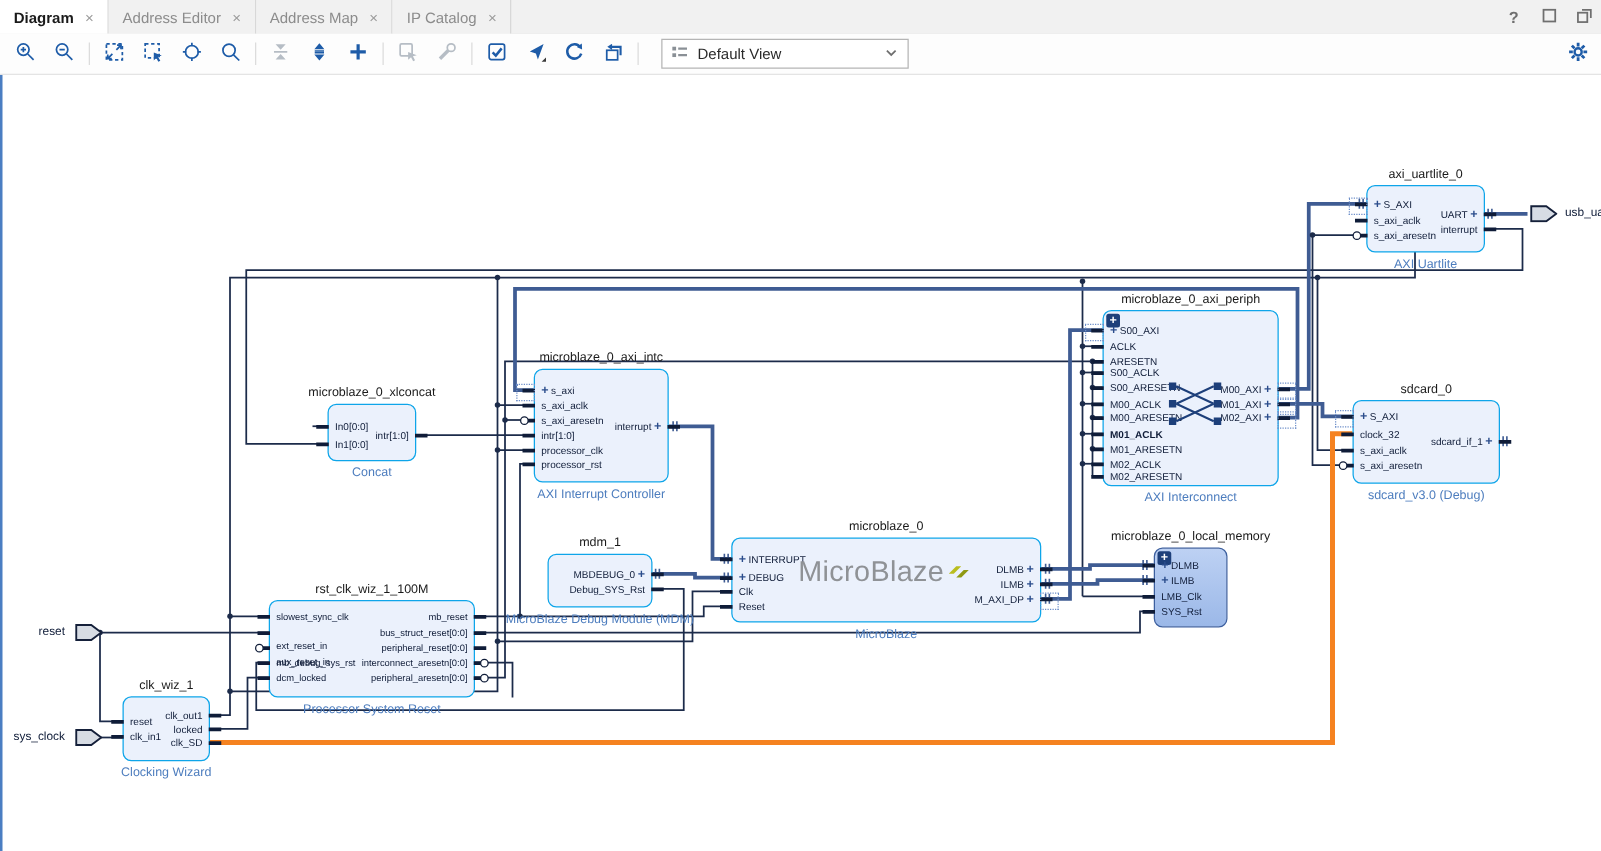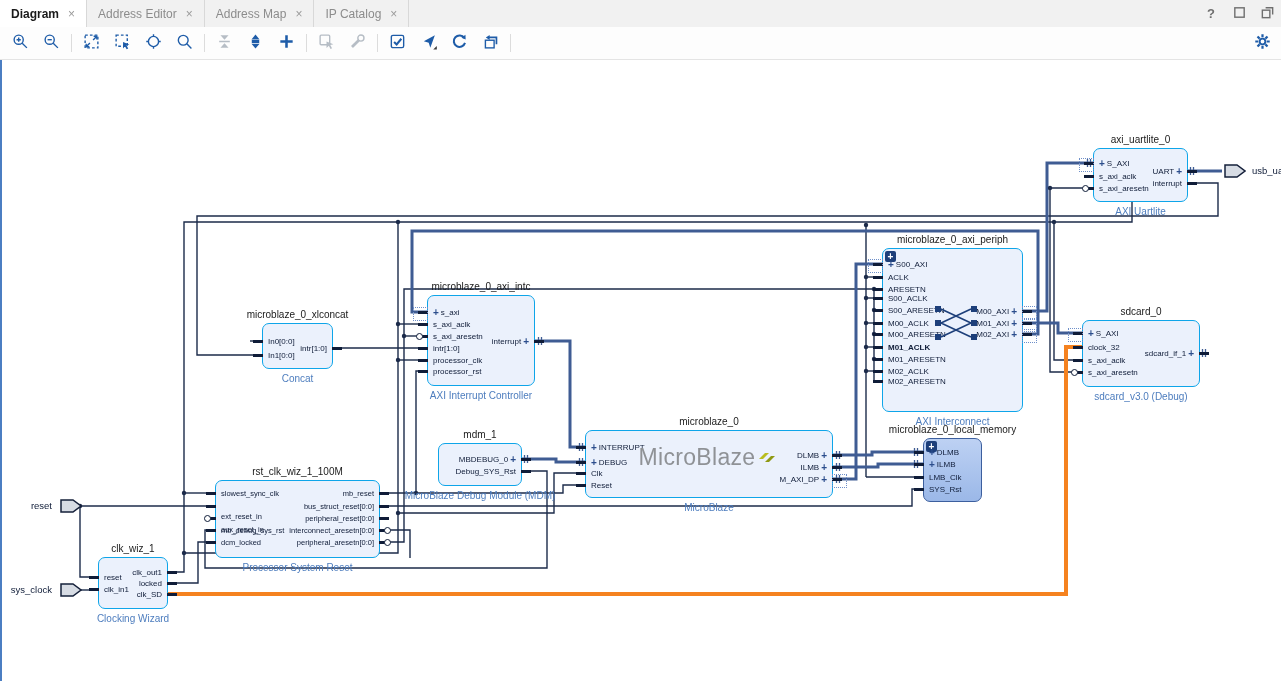--- a/index.html
+++ b/index.html
@@ -313,21 +313,21 @@
       <div class="stub R" style="top: 13px;"></div>
       <div class="port R" style="top: 21px;">
         <span>locked</span>
       </div>
       <div class="stub R" style="top: 24px;"></div>
       <div class="port R" style="top: 32px;">
         <span>clk_SD</span>
       </div>
       <div class="stub R" style="top: 35px;"></div>
     </div>
-    <div class="blk" style="left: 882px; top: 248px; width: 141px; height: 164px;">
+    <div class="blk" style="left: 882px; top: 248px; width: 141px; height: 141px;">
       <div class="btitle">microblaze_0_axi_periph</div>
       <div class="blabel">AXI Interconnect</div>
       <div class="xpand">+</div>
       <div class="port L" style="top: 11px;">
         <span class="plus">+</span>
         <span>S00_AXI</span>
       </div>
       <div class="stub L" style="top: 14px;"></div>
       <div class="dotbox L" style="top: 10px;"></div>
       <div class="port L" style="top: 24px;">
@@ -625,17 +625,29 @@
       </button>
       <button class="tbtn">
         <span><svg width="17" height="17" viewBox="0 0 16 16" fill="none" stroke="currentColor" stroke-width="1.3">
             <rect x="3.2" y="6.8" width="8.2" height="7.2"></rect>
             <path d="M6 4.2 H13.6 V10.5" stroke-width="1.6"></path>
             <path d="M7.2 1.8 L3.6 4.2 L7.2 6.6 Z" fill="currentColor" stroke="none"></path>
           </svg></span>
       </button>
       <div class="sep"></div>
     </div>
+  <div class="viewsel">
+    <span class="vicon" id="vicon"><span><svg width="15" height="15" viewBox="0 0 16 16" fill="none" stroke="currentColor" stroke-width="1.3">
+            <rect x="2" y="3.6" width="3.2" height="3.2" fill="#8a9096" stroke="none"></rect>
+            <path d="M7 5.2 H14.5" stroke="#8a9096" stroke-width="1.8"></path>
+            <rect x="2" y="9.2" width="3.2" height="3.2" fill="#8a9096" stroke="none"></rect>
+            <path d="M7 10.8 H14.5" stroke="#8a9096" stroke-width="1.8"></path>
+          </svg></span></span>
+    <span>Default View</span>
+    <span class="vchev" id="vchev"><span><svg width="14" height="14" viewBox="0 0 16 16" fill="none" stroke="currentColor" stroke-width="1.3">
+            <path d="M4 6.2 L8 10.2 L12 6.2" stroke-width="1.6"></path>
+          </svg></span></span>
+  </div>
   <div id="gear"><span><svg width="17" height="17" viewBox="0 0 16 16" fill="none" stroke="currentColor" stroke-width="1.3">
           <circle cx="8" cy="8" r="2.7" stroke-width="1.8"></circle>
           <path d="M8 1.2 V4 M8 12 V14.8 M1.2 8 H4 M12 8 H14.8 M3.3 3.3 L5.3 5.3 M10.7 10.7 L12.7 12.7 M12.7 3.3 L10.7 5.3 M5.3 10.7 L3.3 12.7" stroke-width="2.1"></path>
         </svg></span></div>
 </div>
 
 </body></html>

